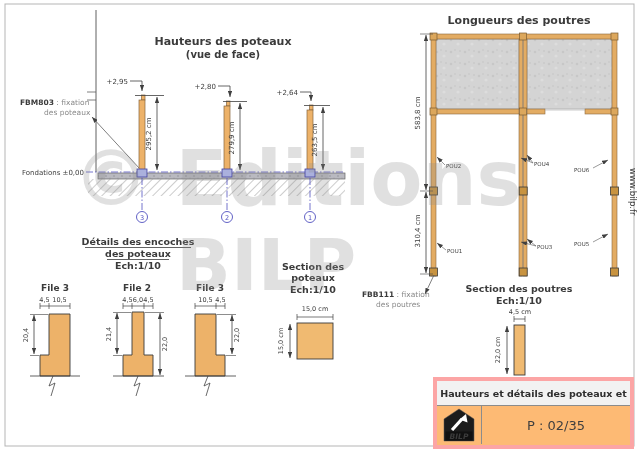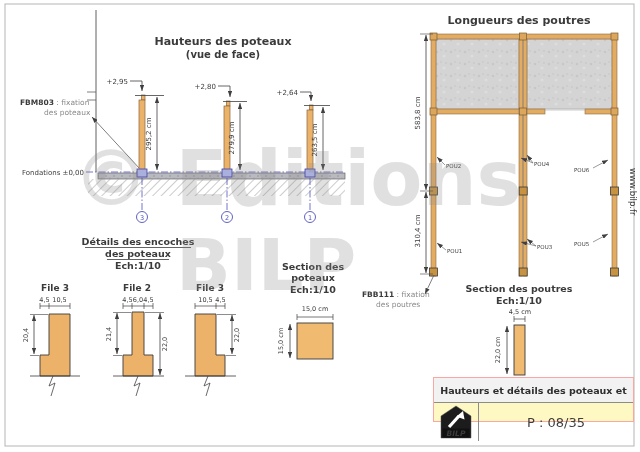--- a/index.html
+++ b/index.html
@@ -13,22 +13,22 @@
   .t-dim{font-size:7px;fill:#3c3c3c;}
   .t-dim6{font-size:6.5px;fill:#3c3c3c;}
   .t-pou{font-size:5.5px;fill:#3c3c3c;}
   .t-code{font-size:7.5px;font-weight:bold;fill:#3a3a3a;}
   .t-grey{font-size:7.5px;fill:#8a8a8a;font-weight:normal;}
   .t-axis{font-size:6.5px;fill:#5050c0;}
   .t-wm{font-weight:bold;fill:#8c8c8c;opacity:0.26;}
   .remarks{position:absolute;left:8px;top:394px;width:434px;z-index:5;}
   .remarks .head{color:#c0392b;font-size:9px;margin:0 0 1px 0;}
   .remarks .line{color:#5e5e5e;font-size:8.5px;line-height:10.5px;}
-  .tblock{position:absolute;left:433px;top:377px;width:201px;height:45px;
-          border:1px solid #fca5a5;box-sizing:border-box;background:#fef9c3;z-index:6;}
+  .tblock{position:absolute;left:433px;top:377px;width:201px;height:72px;
+          border:4px solid #fca5a5;box-sizing:border-box;background:#fdba74;z-index:6;}
   .tblock .ttl{height:24px;border-bottom:1px solid #8c8c8c;background:#f2f2f2;
                display:flex;flex-direction:column;justify-content:center;align-items:center;}
   .tblock .ttl div{font-size:9.5px;font-weight:bold;color:#2e2e2e;line-height:11px;white-space:nowrap;}
   .tblock .row{display:flex;height:38px;}
   .tblock .cell{border-right:1px solid #8c8c8c;display:flex;align-items:center;justify-content:center;}
   .tblock .cell:last-child{border-right:none;}
   .c-logo{width:44px;}
   .c-ech{width:79px;font-size:13px;color:#3f3f3f;}
   .c-page{flex:1;font-size:13px;color:#3f3f3f;}
 </style>
@@ -346,17 +346,17 @@
     <div class="row">
       <div class="cell c-logo">
         <svg width="32" height="34" viewBox="0 0 32 34">
           <path d="M16,1 L31,11 L31,33 L1,33 L1,11 Z" fill="#1c1c1c" stroke="#555" stroke-width="0.5"></path>
           <line x1="9" y1="22" x2="19" y2="11" stroke="#fff" stroke-width="3.2"></line>
           <polygon points="23,6 24.5,14.5 16.5,11.5" fill="#fff"></polygon>
           <rect x="2.5" y="23.5" width="27" height="9" fill="#111"></rect>
           <text x="16" y="31" text-anchor="middle" font-size="7.5" font-weight="bold" font-style="italic" fill="#fff">BILP</text>
         </svg>
       </div>
-      <div class="cell c-page">P : 08/35</div>
+      <div class="cell c-page">P : 02/35</div>
     </div>
   </div>
 
 </div>
 
 </body></html>

